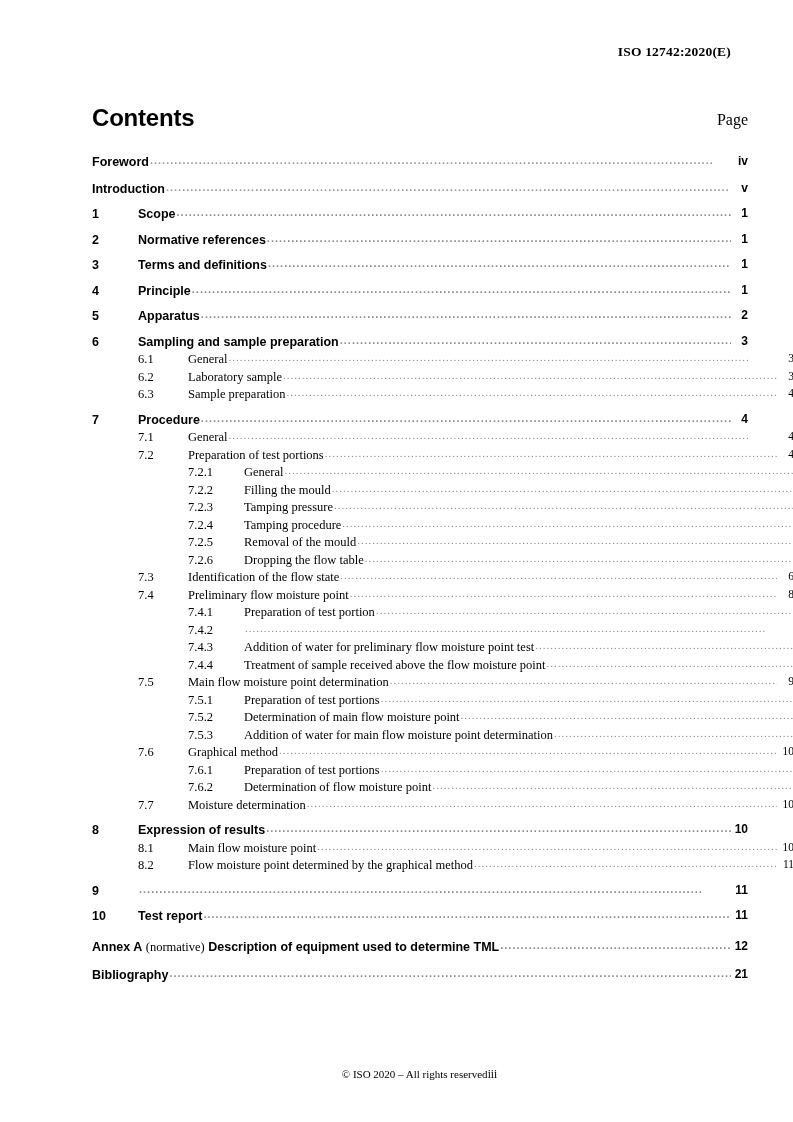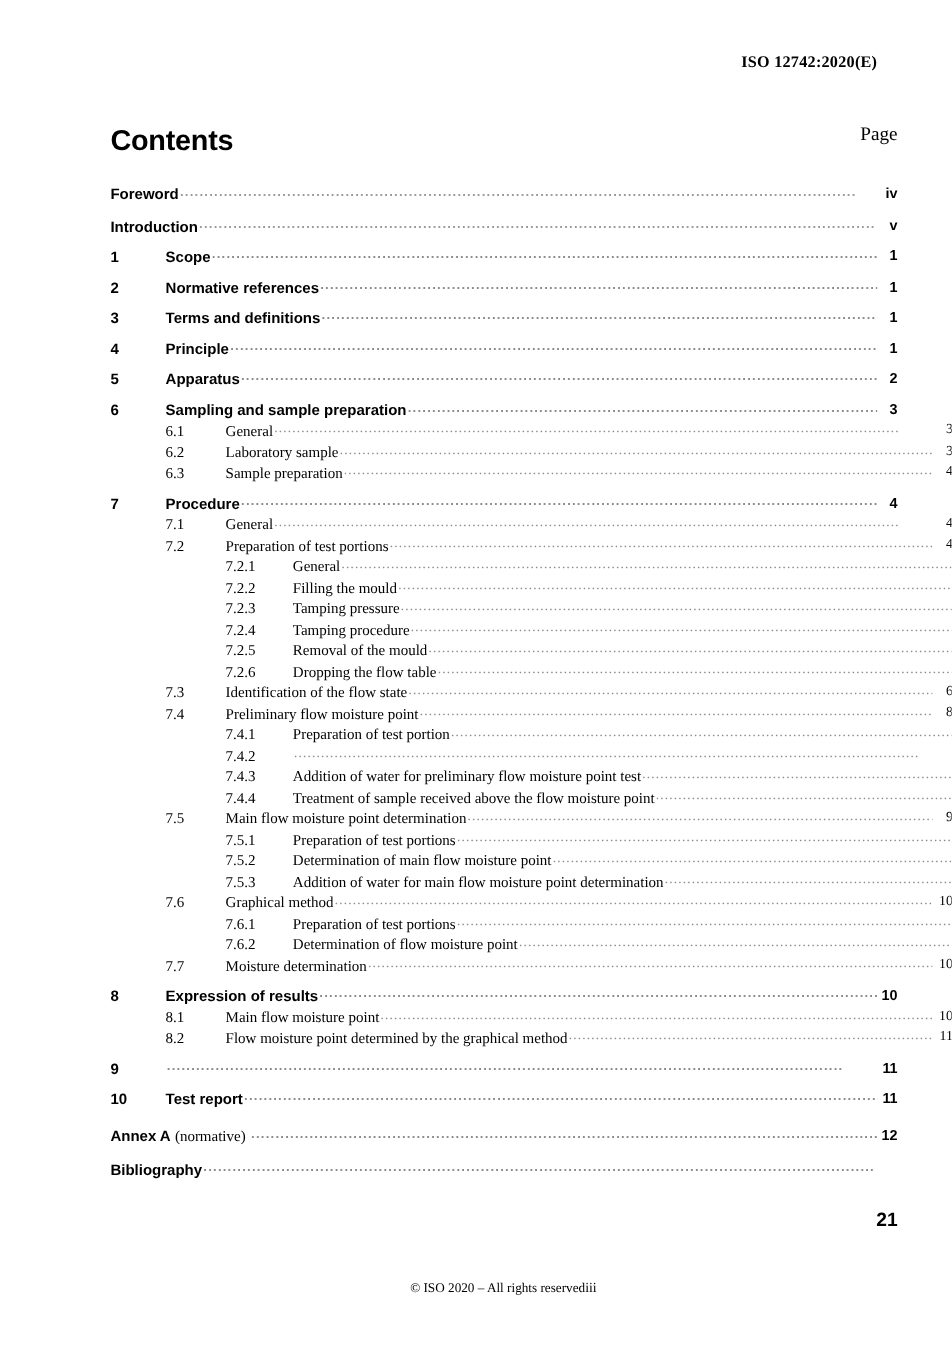--- a/index.html
+++ b/index.html
@@ -32,20 +32,21 @@
     letter-spacing: 0.2px;
   }
   .content {
     position: absolute;
     left: 92px;
     top: 104px;
     width: 656px;
   }
   .title-row {
     display: flex;
+    align-items: flex-end;
     justify-content: space-between;
     margin-bottom: 22px;
   }
   h1.contents-title {
     font-family: "Liberation Sans", sans-serif;
     font-size: 24px;
     font-weight: bold;
     margin: 0;
     letter-spacing: -0.2px;
   }
@@ -149,21 +150,21 @@
   .annex-normative {
     font-family: "Liberation Serif", serif;
     font-weight: normal;
   }
   .lvl-biblio {
     font-family: "Liberation Sans", sans-serif;
     font-weight: bold;
     font-size: 12.5px;
     margin-top: 12px;
   }
-  .lvl-biblio .pg { font-weight: bold; font-size: 16px; margin-top: 40px; }
+  .lvl-biblio .pg { font-weight: bold; font-size: 12px; }
 
   .footer {
     position: absolute;
     left: 108px;
     right: 62px;
     bottom: 42px;
     display: flex;
     justify-content: center;
     align-items: baseline;
     font-family: "Liberation Serif", serif;
@@ -402,20 +403,21 @@
           <span class="num">10</span>
           <span class="lbl">Test report</span>
           <span class="dots">...........................................................................................................................................</span>
           <span class="pg">11</span>
         </div>
         <div class="row lvl-annex">
           <span class="num">Annex A</span>
           <span class="lbl">&nbsp;</span>
           <span class="lbl annex-normative">(normative)</span>
           <span class="lbl">&nbsp;</span>
+          <span class="lbl">Description of equipment used to determine TML</span>
           <span class="dots">...........................................................................................................................................</span>
           <span class="pg">12</span>
         </div>
         <div class="row lvl-biblio">
           <span class="lbl">Bibliography</span>
           <span class="dots">...........................................................................................................................................</span>
           <span class="pg">21</span>
         </div>
       </div>
 

